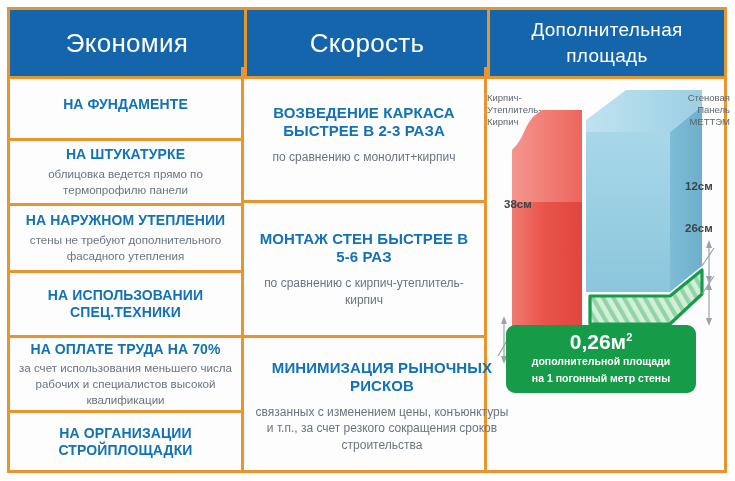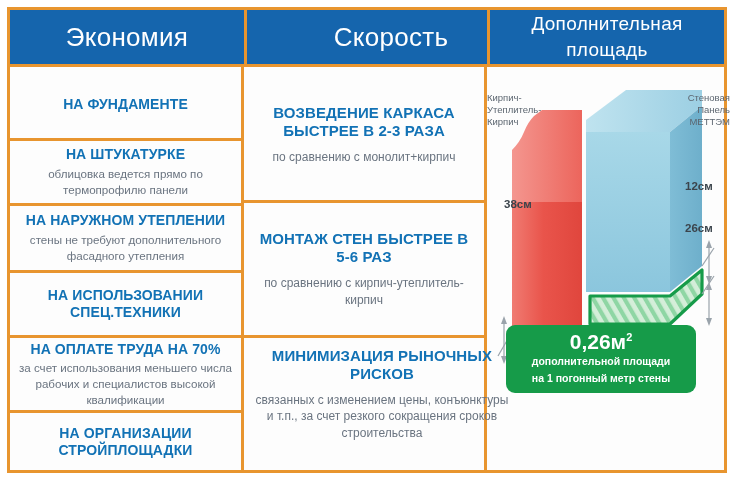--- a/index.html
+++ b/index.html
@@ -17,21 +17,21 @@
   .frame{
     position:absolute;left:7px;top:7px;
     width:720px;height:466px;
     border:3px solid #E8952F;
     box-sizing:border-box;
     background:#fdfdfd;
   }
 
   
   .headband{
-    position:absolute;left:7px;top:7px;width:720px;height:60px;
+    position:absolute;left:7px;top:7px;width:720px;height:72px;
     background:#1565AD;box-sizing:border-box;
     border:3px solid #E8952F;
   }
   .hcell{
     position:absolute;top:0;height:100%;
     display:flex;align-items:center;justify-content:center;
     text-align:center;color:#ffffff;
     font-size:26px;letter-spacing:.3px;
     line-height:1.1;
   }
@@ -96,21 +96,21 @@
 <div class="sheet">
 
   <div class="frame"></div>
 
   <div class="headband">
     <div class="hcell" style="left:0;width:234px;">
       <span>Экономия</span>
     </div>
     <div class="hsep" style="left:234px;"></div>
 
-    <div class="hcell" style="left:237px;width:240px;padding-left:24px;">
+    <div class="hcell" style="left:237px;width:240px;">
       <span>Скорость</span>
     </div>
     <div class="hsep" style="left:477px;"></div>
 
     <div class="hcell small" style="left:480px;width:234px;">
       <span>Дополнительная площадь</span>
     </div>
   </div>
 
   <div class="vsep" style="left:241px;top:67px;height:406px;"></div>
@@ -153,21 +153,21 @@
     <div class="sub">по сравнению с монолит+кирпич</div>
   </div>
   <div class="hsep-row" style="left:244px;top:200px;width:240px;"></div>
 
   <div class="cell mid" style="left:244px;top:203px;width:240px;height:132px;">
     <div class="ttl">МОНТАЖ СТЕН БЫСТРЕЕ В 5-6 РАЗ</div>
     <div class="sub">по сравнению с кирпич-утеплитель-кирпич</div>
   </div>
   <div class="hsep-row" style="left:244px;top:335px;width:240px;"></div>
 
-  <div class="cell mid" style="left:244px;top:334px;width:276px;height:120px;">
+  <div class="cell mid" style="left:244px;top:346px;width:276px;height:120px;">
     <div class="ttl">МИНИМИЗАЦИЯ РЫНОЧНЫХ РИСКОВ</div>
     <div class="sub">связанных с изменением цены, конъюнктуры и т.п., за счет резкого сокращения сроков строительства</div>
   </div>
 
   <div class="diagram">
 
     <svg width="237" height="400" viewBox="0 0 237 400">
       <defs>
         <linearGradient id="brickGrad" x1="0" y1="0" x2="1" y2="0">
           <stop offset="0%" stop-color="#F07B72"></stop>

